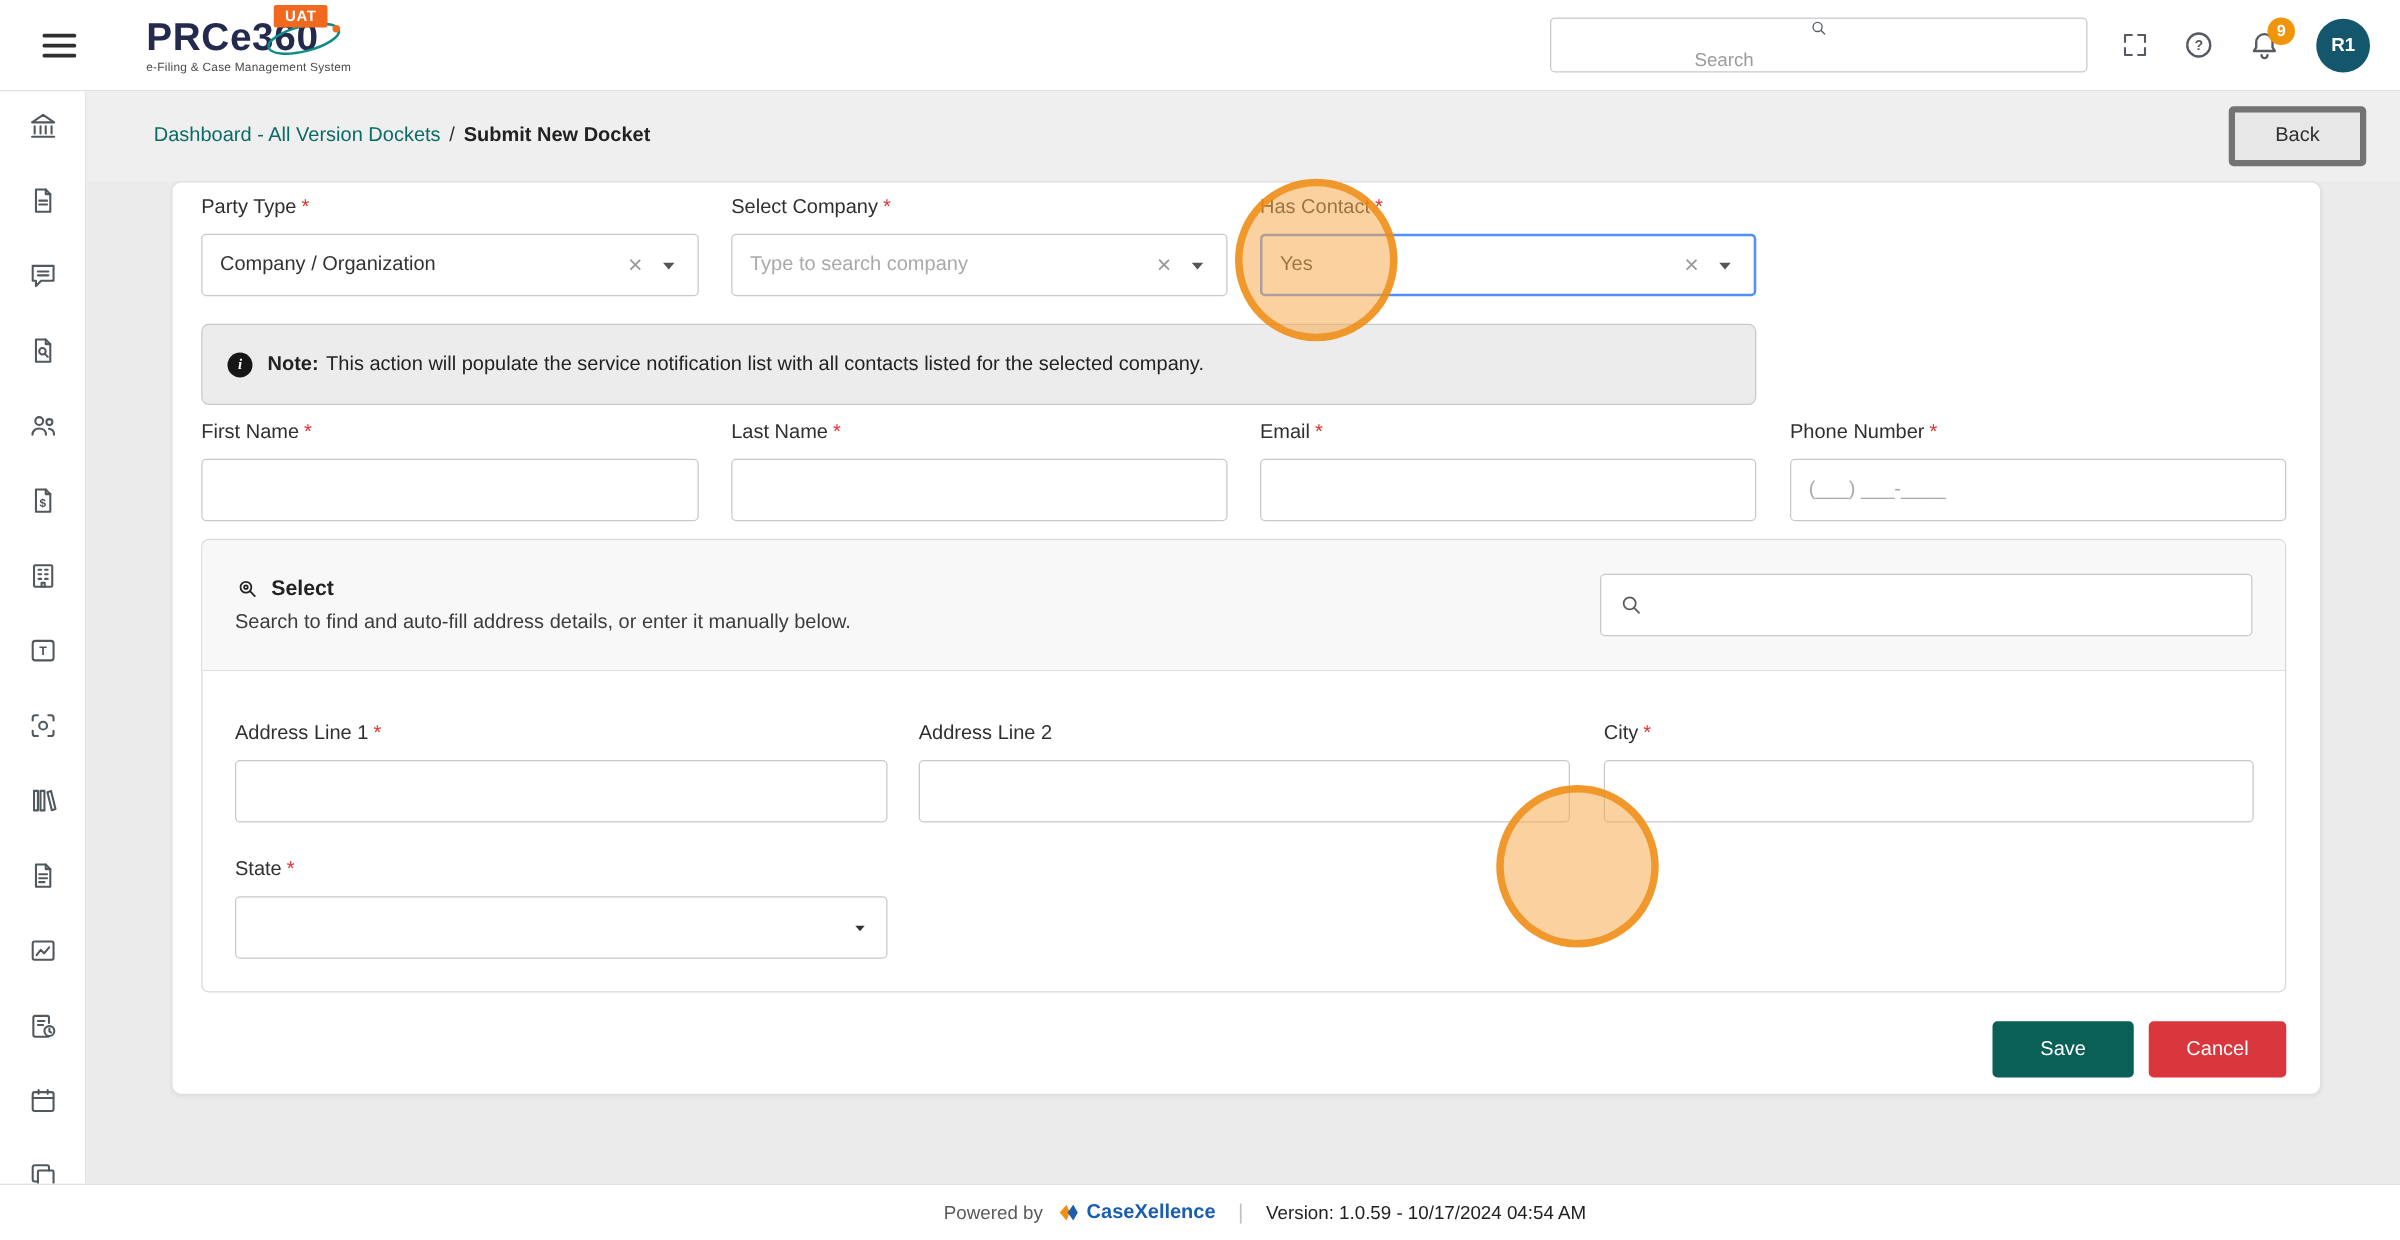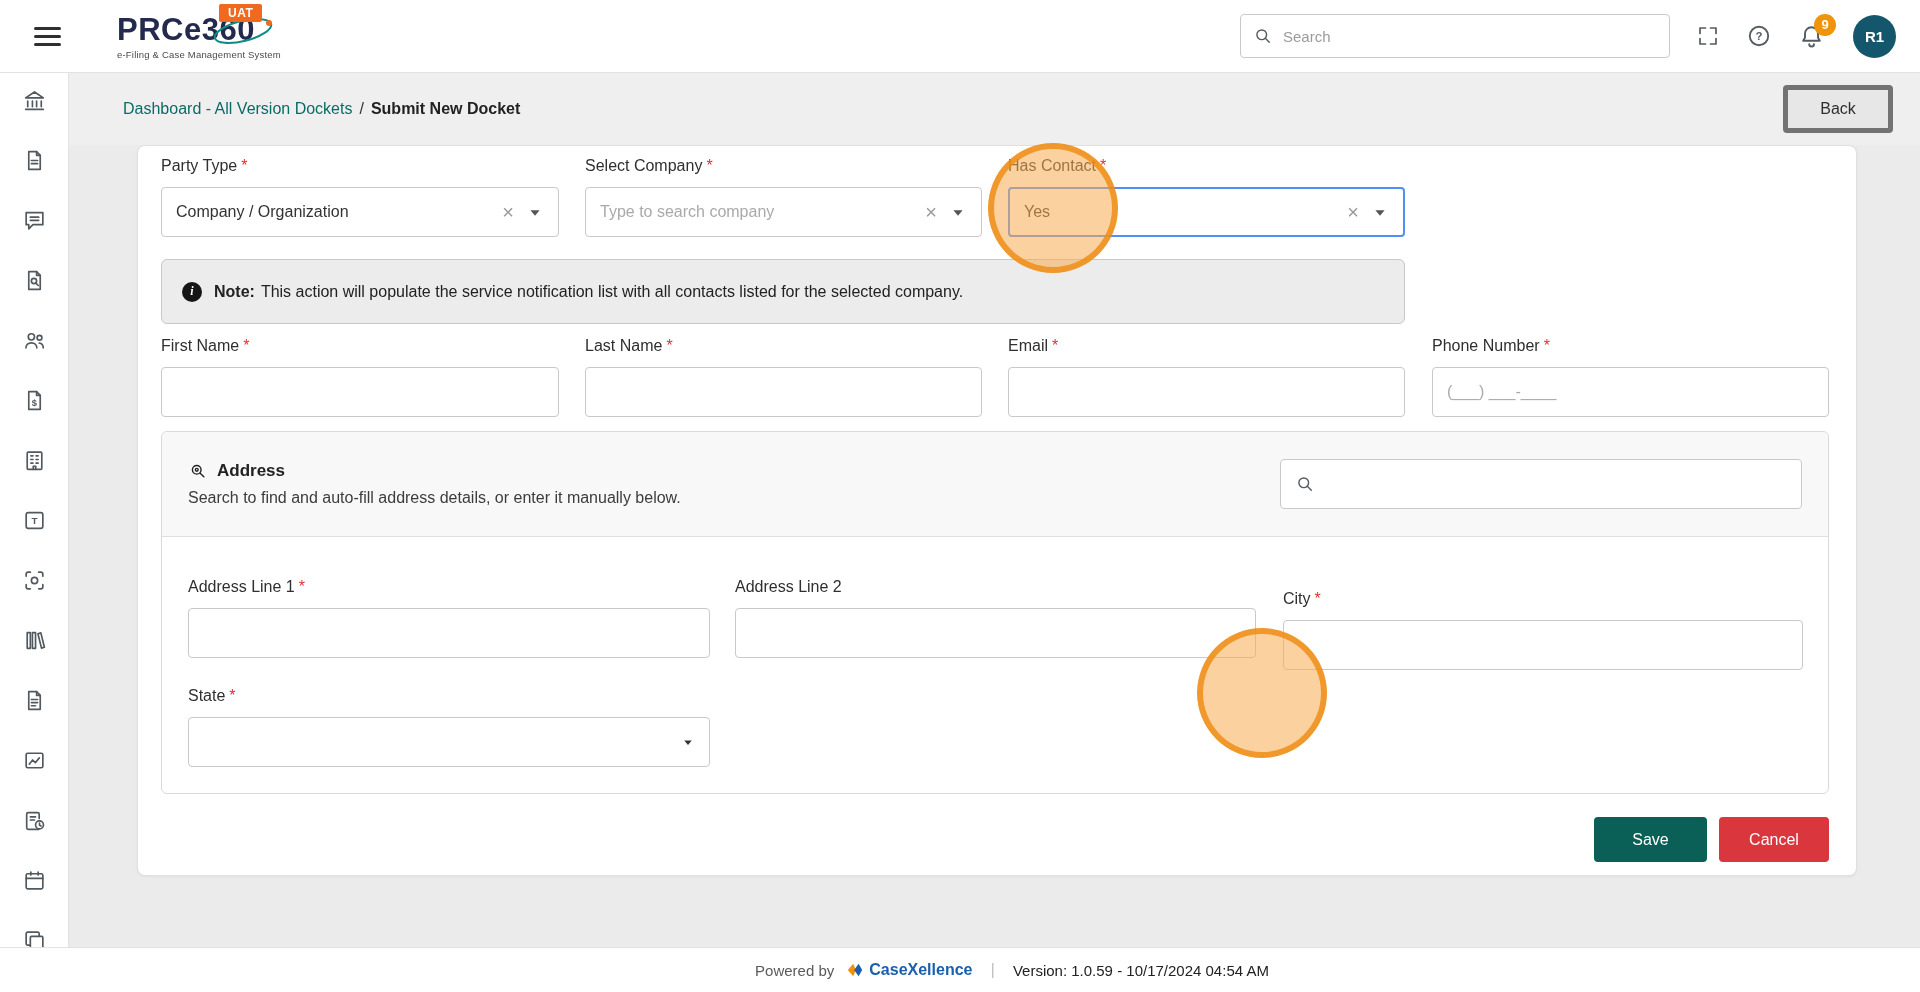--- a/index.html
+++ b/index.html
@@ -27,21 +27,21 @@
   .logo-orbit { position:absolute; left:94px; top:3px; pointer-events:none; }
   .uat {
     position:absolute; left:102px; top:-9px;
     background:#f1681f; color:#fff; font-size:12px; font-weight:bold;
     padding:2px 9px; border-radius:2px; letter-spacing:0.5px;
   }
   .tagline { font-size:9.5px; color:#4a4a4a; margin-top:2px; letter-spacing:0.2px; }
   .hspacer { flex:1; }
   .searchbox {
     width:430px; height:44px; border:1px solid #c9c9c9; border-radius:4px;
-    display:flex; align-items:center; padding:0 12px; gap:10px; background:#fff;
+    display:flex; align-items:center; padding:0 12px; gap:10px; background:#fff;flex-direction:column;
   }
   .searchbox input { border:none; outline:none; flex:1; font-size:15px; color:#333; font-family:inherit; background:transparent; }
   .searchbox input::placeholder { color:#9b9b9b; }
   .hicon { margin-left:26px; cursor:pointer; display:flex; align-items:center; }
   .bellwrap { position:relative; }
   .badge {
     position:absolute; top:-9px; right:-11px; min-width:22px; height:22px; border-radius:50%;
     background:#f0940a; color:#fff; font-size:13px; font-weight:bold;
     display:flex; align-items:center; justify-content:center; padding:0 4px;
   }
@@ -343,42 +343,42 @@
 
   <section class="addr">
     <div class="addr-head">
       <div>
         <div class="addr-title">
           <svg width="20" height="20" viewBox="0 0 24 24" class="icon-stroke" style="stroke:#222;">
               <circle cx="10.5" cy="10.5" r="5.2"></circle>
               <circle cx="10.5" cy="10.5" r="1.7"></circle>
               <path d="M14.6 14.6 L19 19"></path>
             </svg>
-          <span>Address</span>
+          <span>Select</span>
         </div>
         <div class="addr-sub">Search to find and auto-fill address details, or enter it manually below.</div>
       </div>
       <div class="addr-search">
         <svg width="20" height="20" viewBox="0 0 24 24" class="icon-stroke">
             <circle cx="10.5" cy="10.5" r="5.8"></circle>
             <path d="M14.8 14.8 L19.5 19.5"></path>
           </svg>
         <input style="">
       </div>
     </div>
 
     <div class="abs" style="left:26px; top:145px; width:522px;">
       <div class="flabel"><span>Address Line 1</span><span class="req">*</span></div>
       <input class="tinput" style="">
     </div>
     <div class="abs" style="left:573px; top:145px; width:521px;">
       <div class="flabel"><span>Address Line 2</span></div>
       <input class="tinput" style="">
     </div>
-    <div class="abs" style="left:1121px; top:145px; width:520px;margin-top:12px;">
+    <div class="abs" style="left:1121px; top:145px; width:520px;">
       <div class="flabel"><span>City</span><span class="req">*</span></div>
       <input class="tinput" style="">
     </div>
 
     <div class="abs" style="left:26px; top:254px; width:522px;">
       <div class="flabel"><span>State</span><span class="req">*</span></div>
       <div class="control">
         <span class="selval"></span>
         <svg class="caret" viewBox="0 0 24 24" style="fill:#333; width:18px; height:18px;">
             <path d="M7 10 l5 6 5 -6 z"></path>

